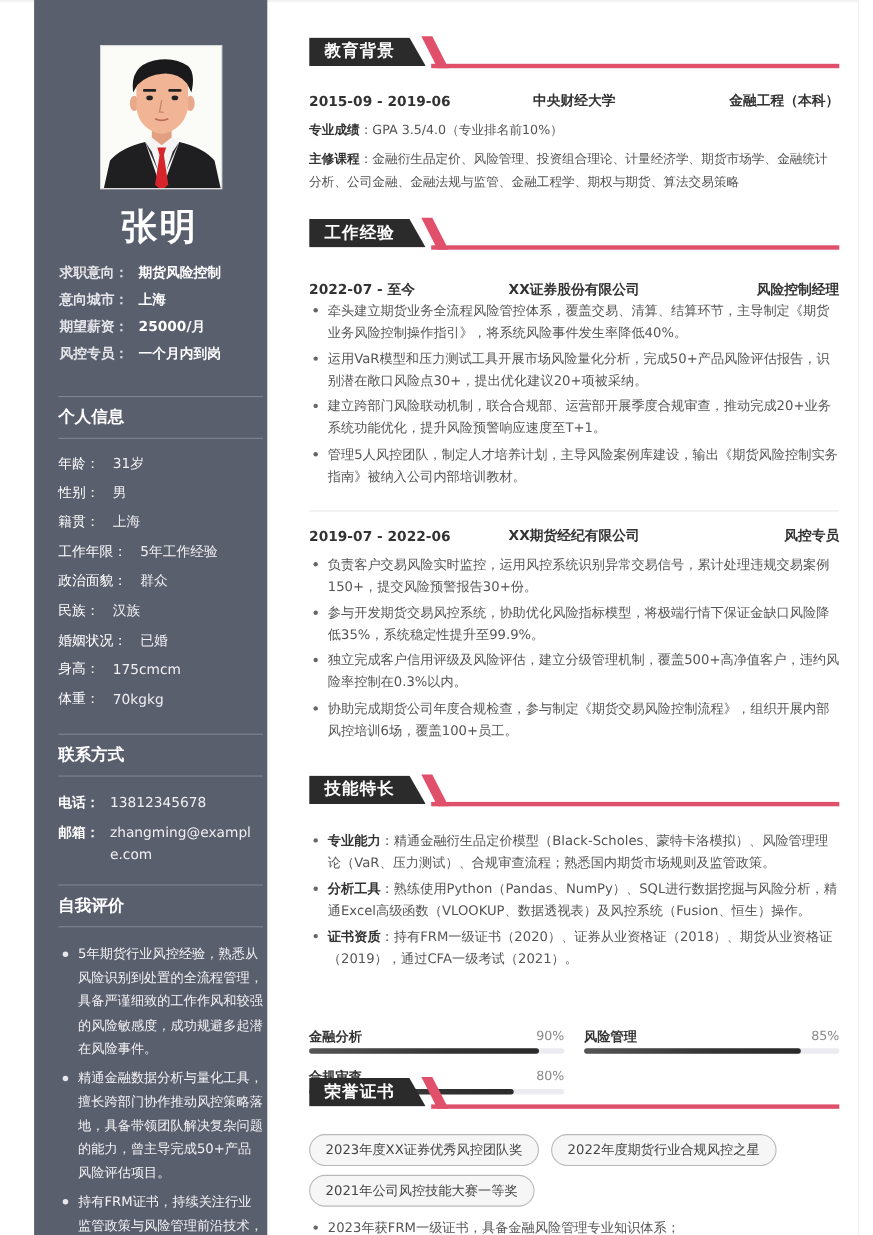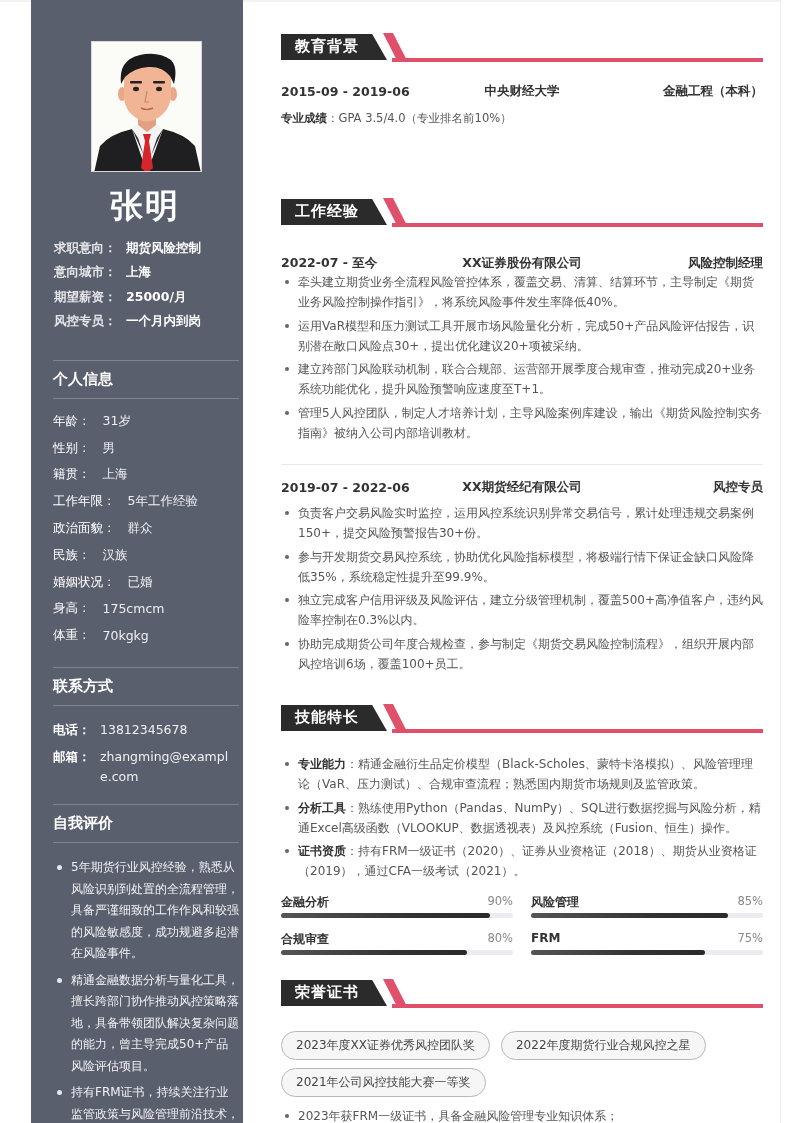--- a/index.html
+++ b/index.html
@@ -49,21 +49,21 @@
   .edu-line { position: absolute; left: 0; width: 482px; font-size: 11.5px; color: #555; line-height: 21px; }
   .edu-line b { color: #333; font-weight: bold; }
 
   .bullets { position: absolute; left: 0; width: 482px; list-style: none; }
   .bullets li { position: relative; padding-left: 17px; font-size: 12px; line-height: 20px; color: #555; margin-bottom: 3.5px; }
   .bullets li::before { content: ""; position: absolute; left: 4px; top: 8px; width: 4px; height: 4px; border-radius: 50%; background: #666; }
   .bullets li b { color: #333; }
 
   .job-sep { position: absolute; left: 0; width: 482px; height: 1px; background: #e9e9e9; }
 
-  .skill { position: absolute; width: 232px; height: 30px; }
+  .skill { position: absolute; width: 232px; height: 30px; margin-top: 40px; }
   .skill .nm { position: absolute; left: 0; top: 0; font-size: 12px; font-weight: bold; color: #333; }
   .skill .pc { position: absolute; right: 0; top: 0; font-size: 11.5px; color: #888; }
   .skill .track { position: absolute; left: 0; top: 19px; width: 232px; height: 5px; border-radius: 3px; background: #ececf0; }
   .skill .fill { height: 5px; border-radius: 3px; background: linear-gradient(90deg, #555 0%, #333 60%, #2a2a2a 100%); }
 
   .honors { position: absolute; left: 0; width: 482px; display: flex; flex-wrap: wrap; gap: 8px 11px; }
   .honor { height: 29px; padding: 0 14px; border: 1px solid #b9b9b9; border-radius: 15px; background: #f6f6f6; font-size: 12px; color: #444; line-height: 27px; white-space: nowrap; }
 </style>
 </head>
 <body>
@@ -210,20 +210,23 @@
       <div class="line"></div>
     </div>
     <div class="row3" style="top:83px;">
       <span class="l">2015-09 - 2019-06</span>
       <span class="c">中央财经大学</span>
       <span class="r">金融工程（本科）</span>
     </div>
     <div class="edu-line" style="top:108px;">
       <b>专业成绩</b><span>：GPA 3.5/4.0（专业排名前10%）</span>
     </div>
+    <div class="edu-line" style="top:134px;">
+      <b>主修课程</b><span>：金融衍生品定价、风险管理、投资组合理论、计量经济学、期货市场学、金融统计分析、公司金融、金融法规与监管、金融工程学、期权与期货、算法交易策略</span>
+    </div>
 
     <div class="sec-head" style="top:195px;">
       <div class="tag">
           <span>工作经验</span>
         </div>
       <div class="slash"></div>
       <div class="line"></div>
     </div>
 
     <div class="row3" style="top:255px;">
@@ -279,27 +282,20 @@
           <div class="fill" style="width:85%;"></div>
         </div>
     </div>
     <div class="skill" style="left:0; top:931px;">
       <span class="nm">合规审查</span>
       <span class="pc">80%</span>
       <div class="track">
           <div class="fill" style="width:80%;"></div>
         </div>
     </div>
-    <div class="skill" style="left:250px; top:931px;">
-      <span class="nm">FRM</span>
-      <span class="pc">75%</span>
-      <div class="track">
-          <div class="fill" style="width:75%;"></div>
-        </div>
-    </div>
 
     <div class="sec-head" style="top:976px;">
       <div class="tag">
           <span>荣誉证书</span>
         </div>
       <div class="slash"></div>
       <div class="line"></div>
     </div>
     <div class="honors" style="top:1031px;">
       <span class="honor">2023年度XX证券优秀风控团队奖</span>

